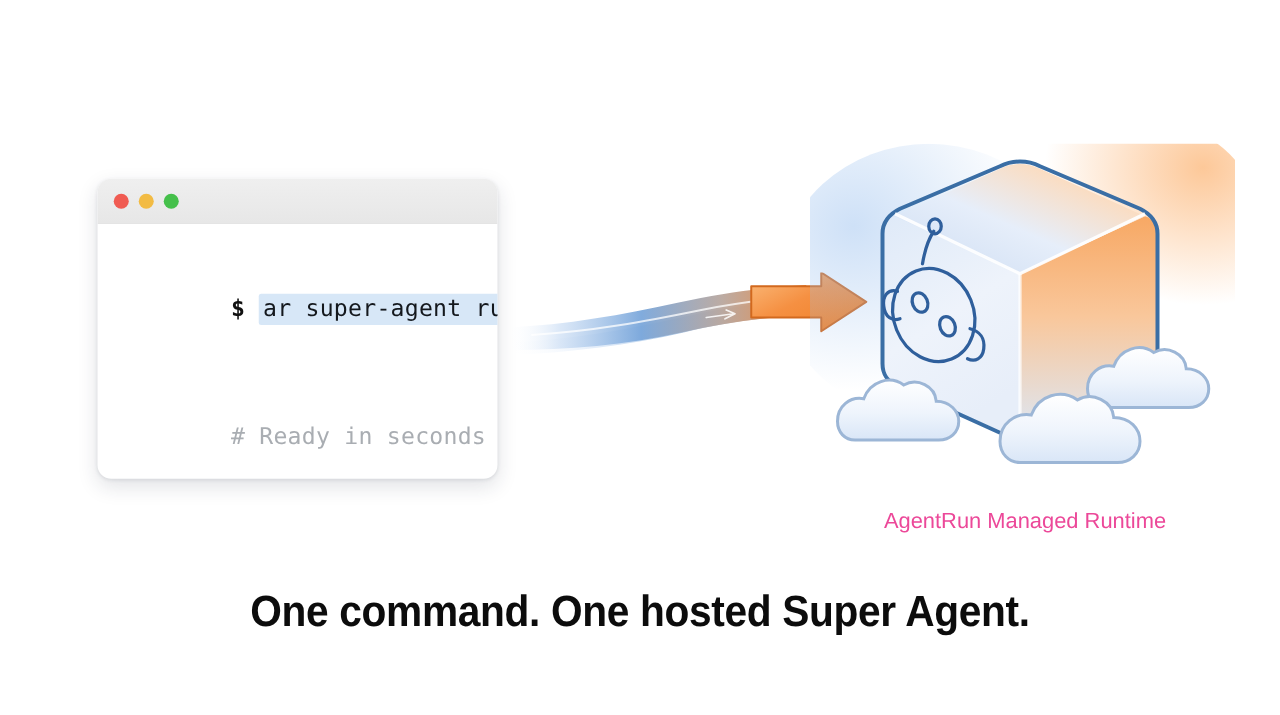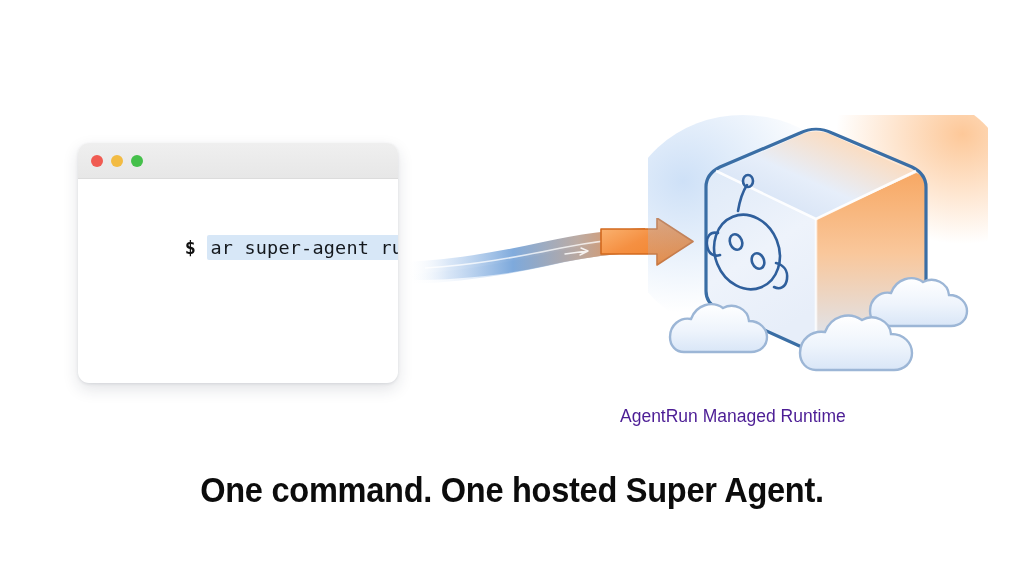--- a/index.html
+++ b/index.html
@@ -103,22 +103,23 @@
     left: 648px;
     top: 115px;
     width: 340px;
     height: 290px;
   }
   .cube-caption {
     position: absolute;
     left: 620px;
     top: 406px;
     width: 400px;
+    text-align: center;
     font-size: 17.5px;
-    color: #4c1d95;
+    color: #ec4899;
     font-family: "Liberation Sans", sans-serif;
   }
 
   
   .headline {
     position: absolute;
     left: 0;
     top: 470px;
     width: 1024px;
     text-align: center;
@@ -139,20 +140,23 @@
 
     <div class="titlebar">
       <span class="dot dot-red"></span>
       <span class="dot dot-yellow"></span>
       <span class="dot dot-green"></span>
     </div>
 
     <div class="term-body">
       <div class="term-line">
         <span class="prompt-sigil">$</span><span> </span><span class="cmd-text">ar super-agent run</span>
+      </div>
+      <div class="term-line comment-line">
+        <span>#</span><span> </span><span>Ready in seconds</span>
       </div>
     </div>
 
   </div>
 
   <div class="arrow-wrap">
     <svg width="300" height="80" viewBox="0 0 300 80">
       <defs>
         <linearGradient id="tailGrad" x1="0" y1="0" x2="1" y2="0">
           <stop offset="0%" stop-color="#ffffff" stop-opacity="0"></stop>

